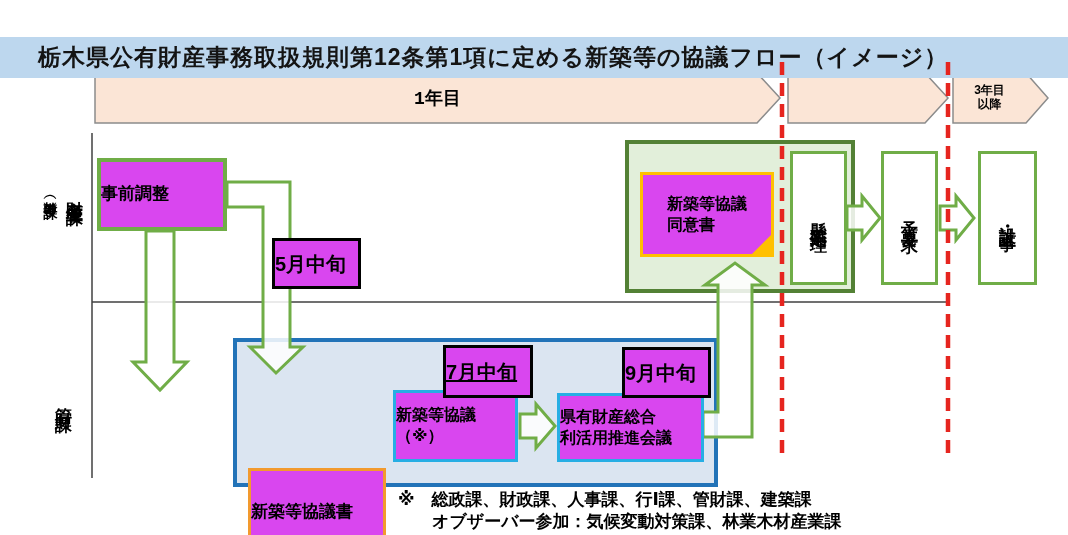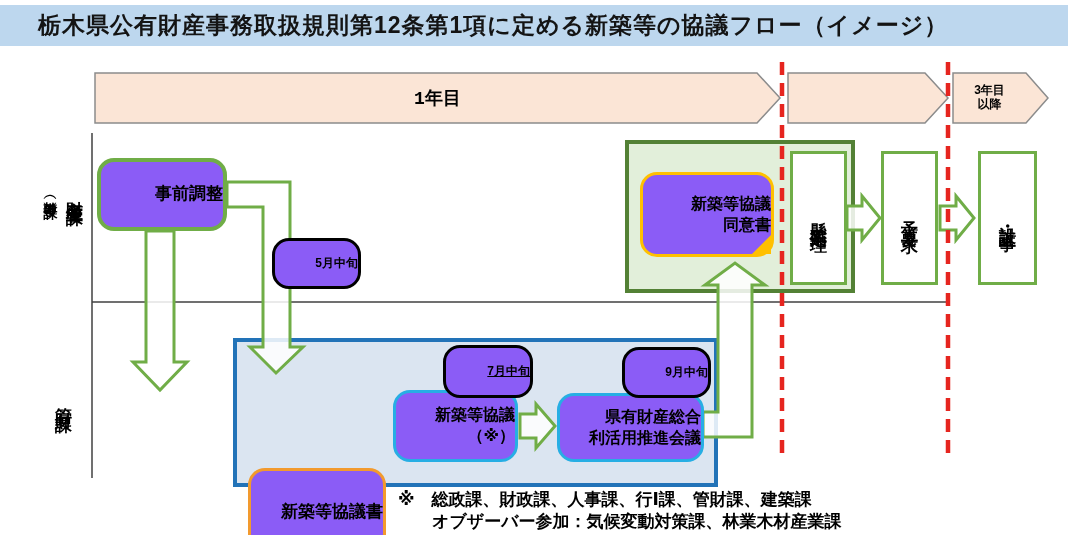--- a/index.html
+++ b/index.html
@@ -10,24 +10,24 @@
   .abs{position:absolute;box-sizing:border-box;}
   .svglayer{position:absolute;left:0;top:0;pointer-events:none;}
   .titlebar{
     left:0;top:5px;width:1068px;height:41px;background:#BDD7EE;
     display:flex;align-items:center;padding-left:38px;
   }
   .titletext{font-size:23px;font-weight:bold;letter-spacing:1px;color:#141414;white-space:nowrap;}
   .tl-label{display:flex;align-items:center;justify-content:center;text-align:center;
     font-size:18px;font-weight:bold;}
   .tl-label .two{line-height:1.15;font-size:12px;}
-  .box{display:flex;flex-direction:column;align-items:flex-end;justify-content:center;
-    text-align:center;background:#8b5cf6;font-weight:bold;font-size:17px;line-height:1.3;border-radius:17px;}
+  .box{display:flex;flex-direction:column;align-items:flex-start;justify-content:center;
+    text-align:center;background:#d946ef;font-weight:bold;font-size:17px;line-height:1.3;}
   .green-box{border:4px solid #70AD47;}
-  .black-box{border:3.5px solid #000000;font-size:12px;}
+  .black-box{border:3.5px solid #000000;font-size:20px;}
   .cyan-box{border:3px solid #27AEE4;font-size:16px;}
   .note-box{position:relative;}
   .orange-note{border:3.5px solid #F29A2E;}
   .yellow-note{border:3.5px solid #FFC000;}
   .fold{position:absolute;right:0;bottom:0;width:19px;height:19px;
     clip-path:polygon(100% 0,0 100%,100% 100%);}
   .fold-yellow{background:#FFC000;}
   .container-blue{border:4px solid #2273B8;background:#DBE5F1;}
   .container-green{border:4px solid #538135;background:#E2EFDA;}
   .vtext{writing-mode:vertical-rl;text-orientation:mixed;font-weight:bold;}
@@ -61,21 +61,21 @@
     <g stroke="#70AD47" stroke-width="3" fill="#ffffff" fill-opacity="0.85" stroke-linejoin="miter">
       <polygon points="146,231 174,231 174,362 187,362 160,390 133,362 146,362"></polygon>
       <polygon points="227,182 290,182 290,347 303,347 276,373 250,347 263,347 263,207 227,207"></polygon>
       <polygon points="520,414 536,414 536,404 555,426 536,448 536,438 520,438"></polygon>
       <polygon points="703,412 718,412 718,285 705,285 735,263 765,285 752,285 752,437 703,437"></polygon>
       <polygon points="847,206 862,206 862,196 880,218 862,240 862,230 847,230"></polygon>
       <polygon points="940,206 956,206 956,196 974,218 956,240 956,230 940,230"></polygon>
     </g>
   </svg>
 
-  <div class="abs titlebar" style="z-index:3;">
+  <div class="abs titlebar" style="z-index:3;margin-top:32px;">
     <span class="titletext">栃木県公有財産事務取扱規則第12条第1項に定める新築等の協議フロー（イメージ）</span>
   </div>
 
   <div class="abs tl-label" style="left:95px;top:73px;width:685px;height:50px;z-index:3;font-family:Liberation Mono, monospace;">
     <span>1年目</span>
   </div>
   <div class="abs tl-label" style="left:953px;top:73px;width:73px;height:50px;z-index:3;">
     <span class="two">
       <span style="display:block;">3年目</span>
       <span style="display:block;">以降</span>

